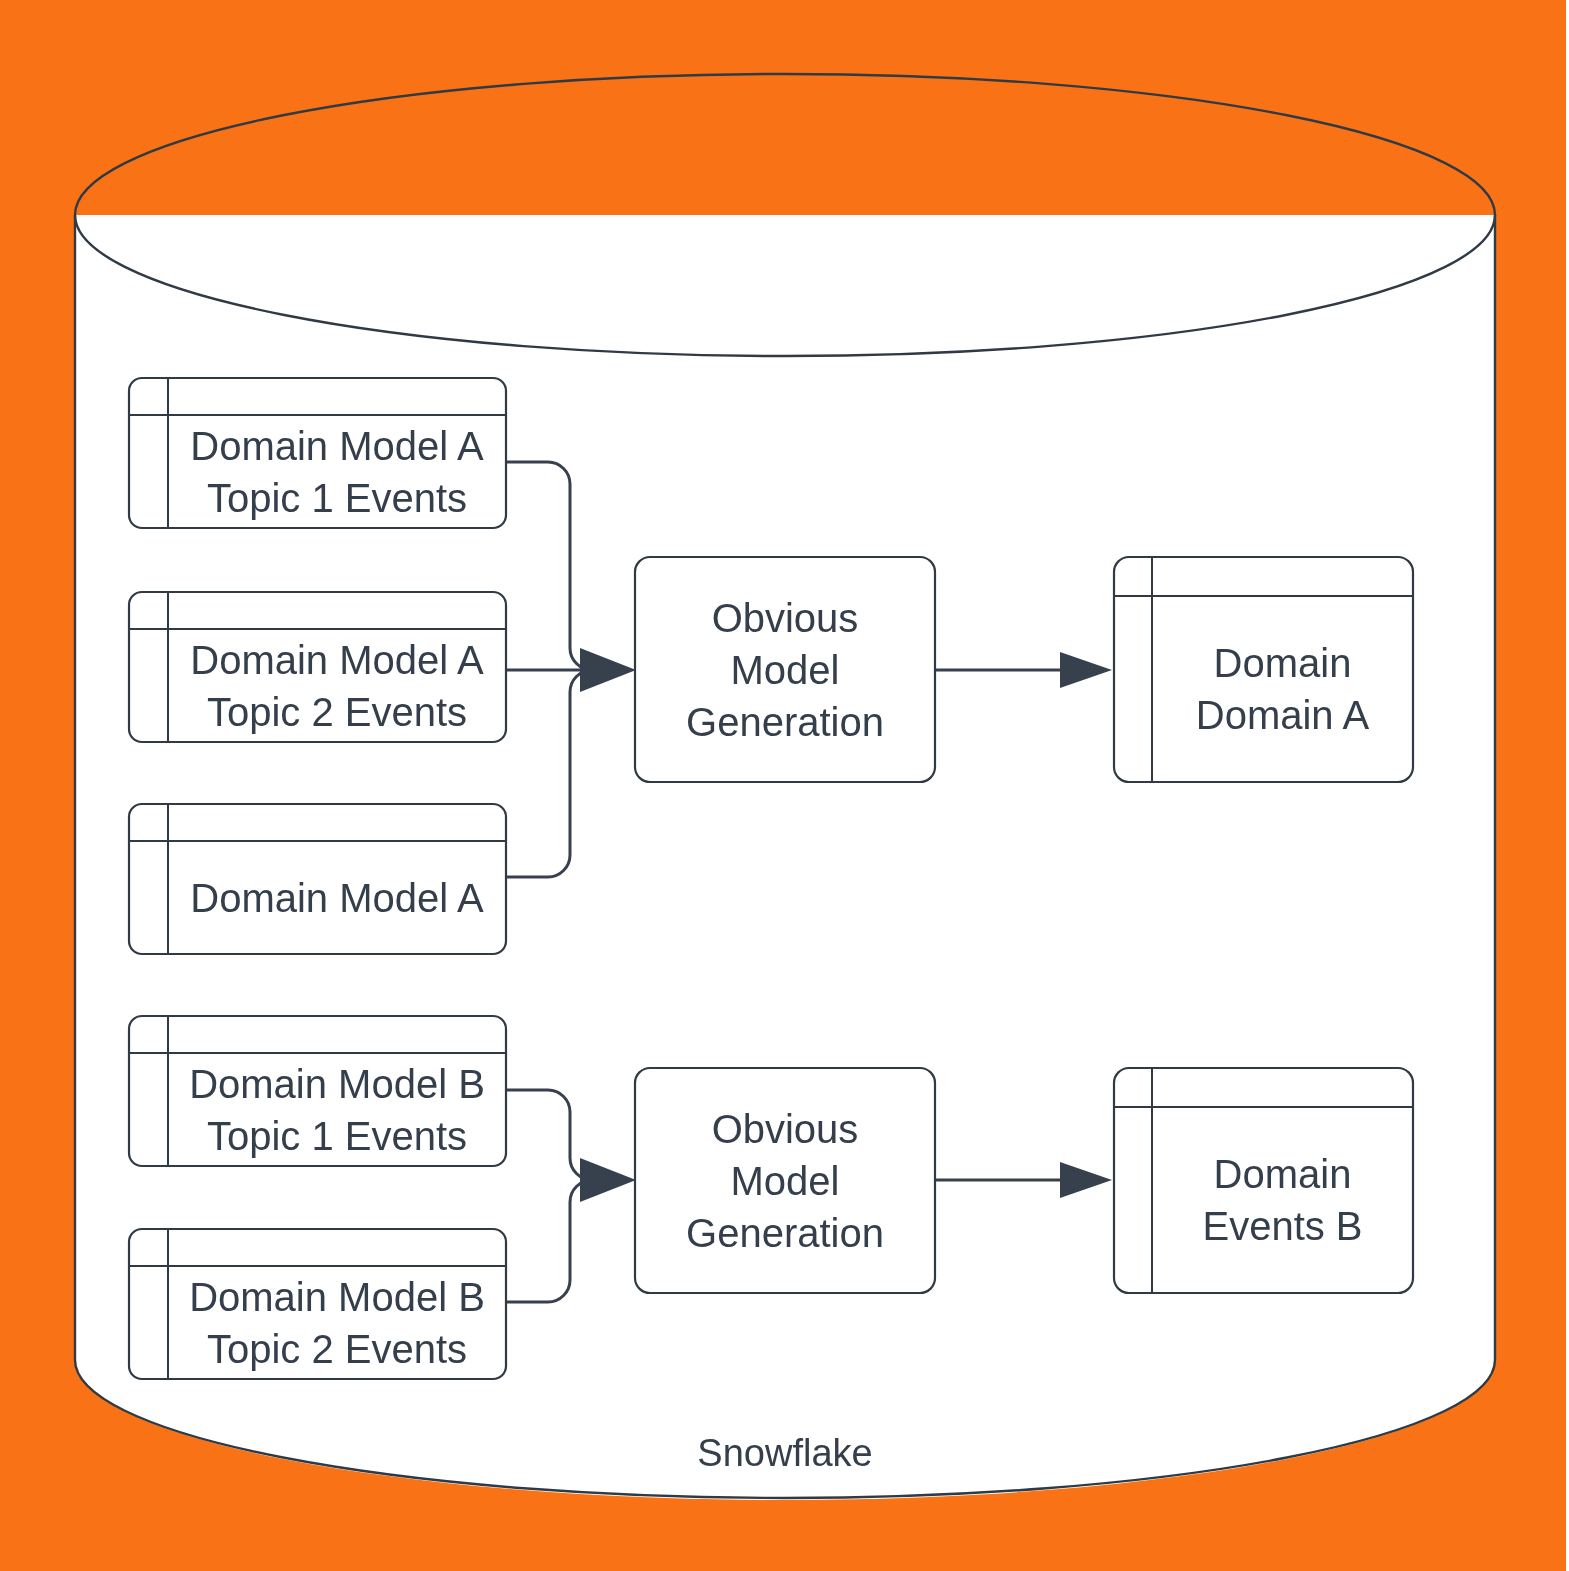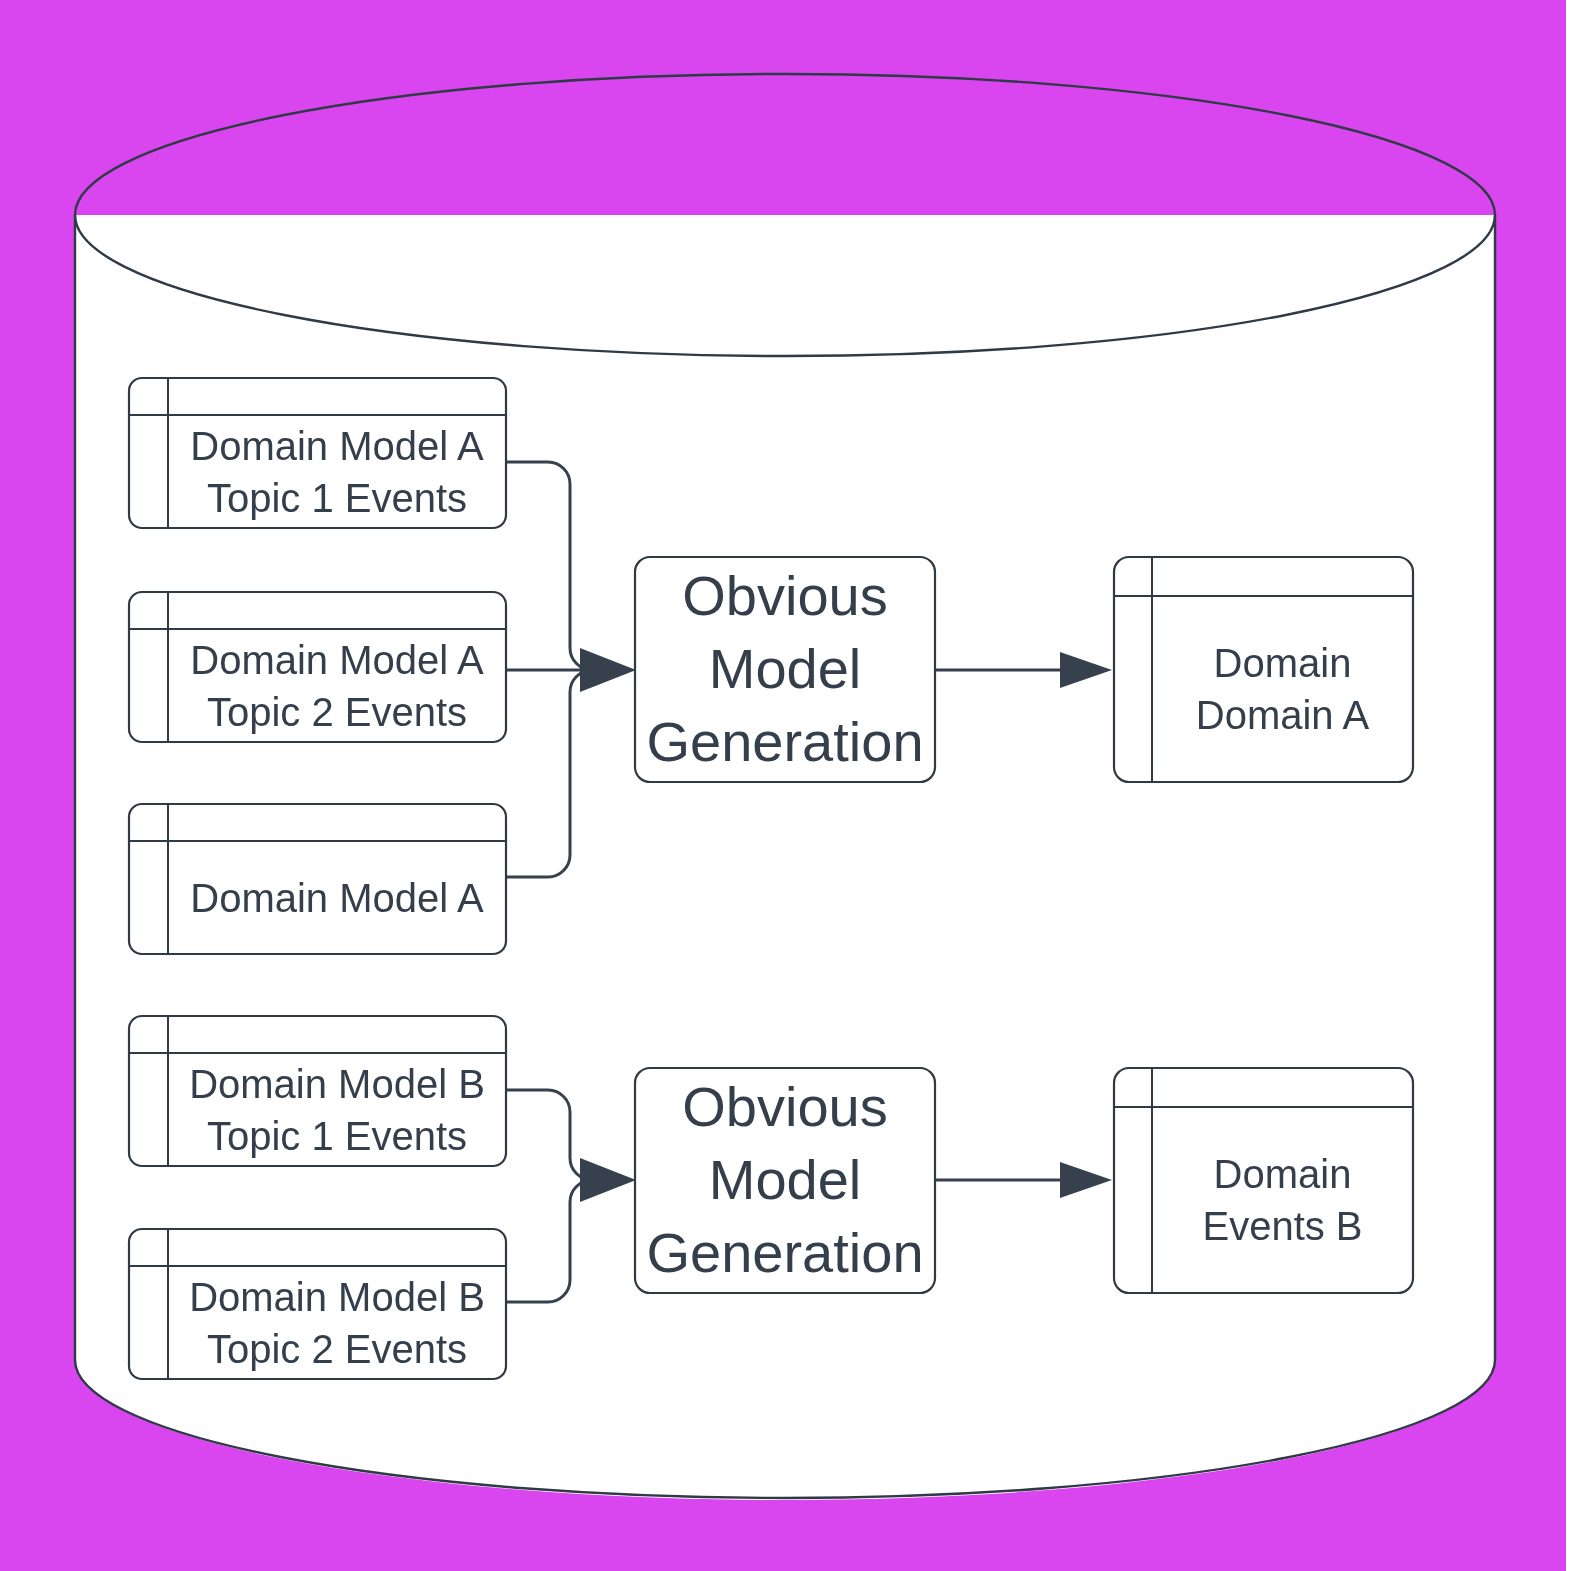--- a/index.html
+++ b/index.html
@@ -7,21 +7,21 @@
     padding: 0;
     background: #ffffff;
   }
   body {
     font-family: "Liberation Sans", sans-serif;
   }
   #canvas {
     position: relative;
     width: 1566px;
     height: 1571px;
-    background: #d946ef;
+    background: #f97316;
     overflow: hidden;
   }
   #diagram-svg {
     position: absolute;
     left: 0;
     top: 0;
     width: 1569px;
     height: 1571px;
   }
   .shape-stroke {
@@ -61,21 +61,21 @@
     align-items: center;
     justify-content: center;
     text-align: center;
     color: #353f4c;
     line-height: 1.30;
     pointer-events: none;
     white-space: nowrap;
   }
   .node-label span { display: block; }
   .lbl-table  { font-size: 40px; }
-  .lbl-proc   { font-size: 56px; }
+  .lbl-proc   { font-size: 40px; }
   .lbl-out    { font-size: 40px; border-radius: 26px; }
   .cyl-caption {
     position: absolute;
     font-size: 38px;
     color: #353f4c;
     text-align: center;
     white-space: nowrap;
   }
 </style>
 </head>
@@ -213,14 +213,15 @@
   <div class="node-label lbl-out" style="left:1152px; top:596px; width:261px; height:186px;">
     <span>Domain</span>
     <span>Domain A</span>
   </div>
 
   <div class="node-label lbl-out" style="left:1152px; top:1107px; width:261px; height:186px;">
     <span>Domain</span>
     <span>Events B</span>
   </div>
 
+  <div class="cyl-caption" style="left:585px; top:1432px; width:400px;">Snowflake</div>
 
 </div>
 
 </body></html>

